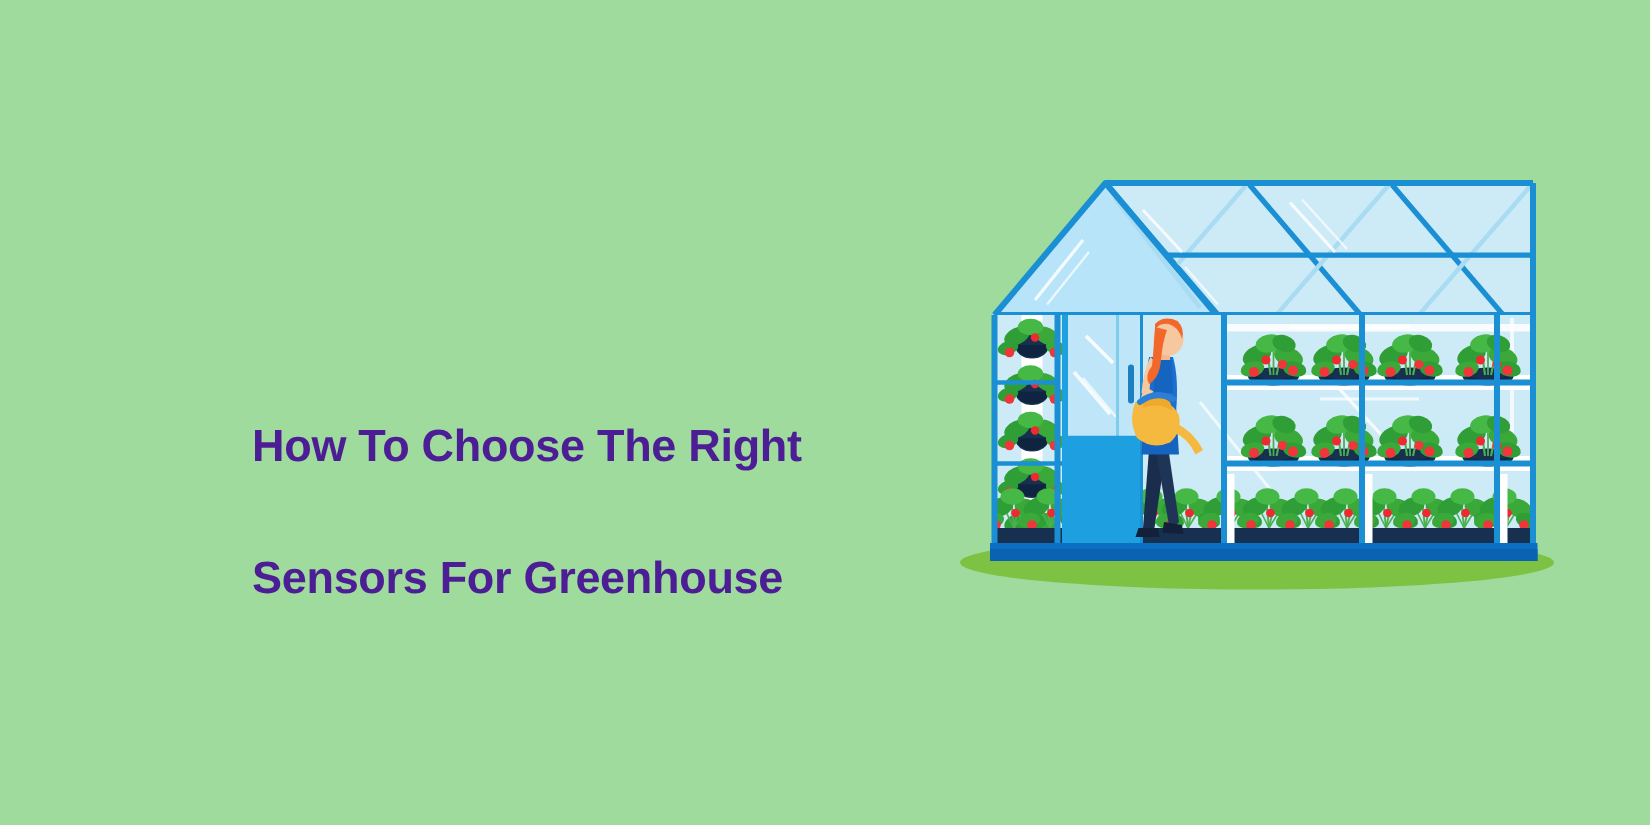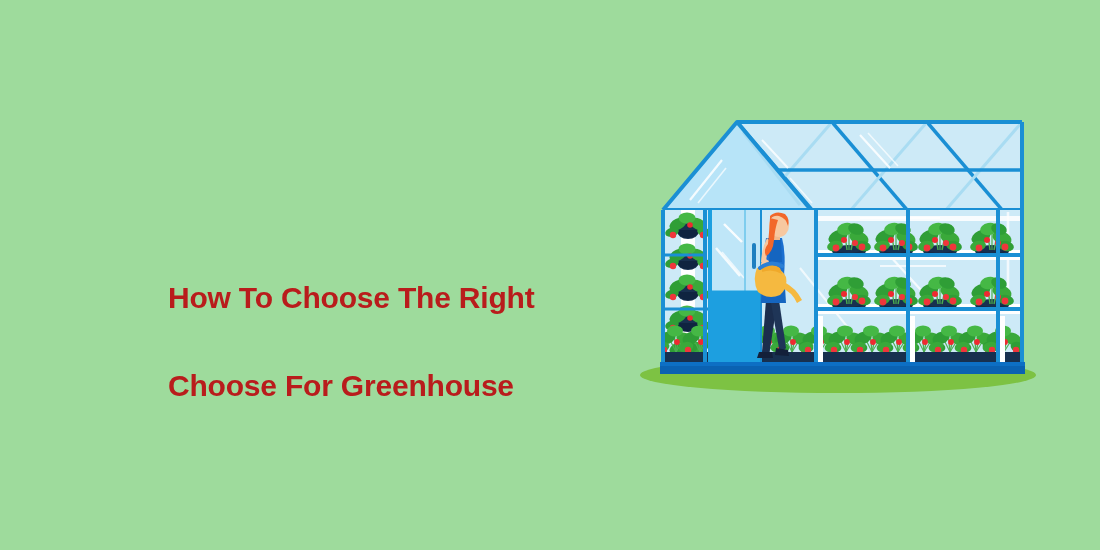--- a/index.html
+++ b/index.html
@@ -18,21 +18,21 @@
     width: 1100px;
     height: 550px;
     background: #9edb9c;
     overflow: hidden;
   }
   #headline {
     position: absolute;
     left: 168px;
     top: 212px;
     width: 520px;
-    color: #b91c1c;
+    color: #4c1d95;
     font-family: "Liberation Sans", sans-serif;
     font-weight: bold;
     font-size: 30px;
     line-height: 44px;
     letter-spacing: -0.2px;
     white-space: pre-line;
   }
   #illustration {
     position: absolute;
     left: 0;
@@ -320,16 +320,16 @@
         </g>
       </g>
 
       <rect x="660" y="362" width="365" height="12" fill="#0d6fc4"></rect>
       <rect x="660" y="366" width="365" height="8" fill="#0a62b2"></rect>
     </g>
   </svg>
 
   <h1 id="headline">
     <span class="hl-line">How To Choose The Right</span>
-    <span class="hl-line">Choose For Greenhouse</span>
+    <span class="hl-line">Sensors For Greenhouse</span>
   </h1>
 
 </div>
 
 </body></html>

